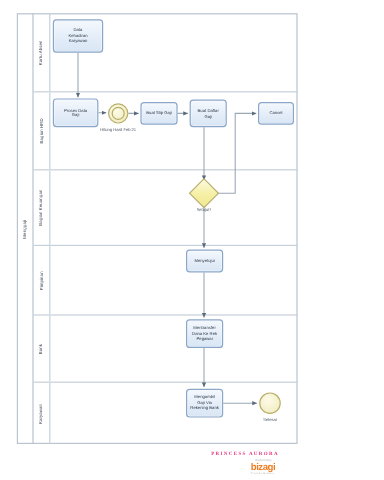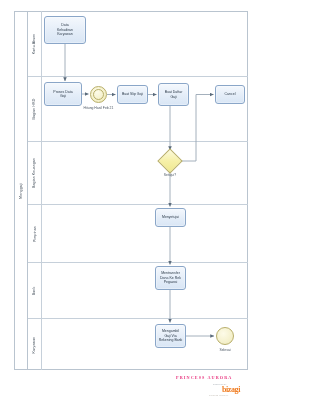--- a/index.html
+++ b/index.html
@@ -88,23 +88,23 @@
     position:absolute;left:176px;top:375px;
     font-size:4.2px;font-weight:bold;letter-spacing:1.1px;
     color:#e8357f;white-space:nowrap;
     font-family:"Liberation Serif", serif;
   }
   .wm-powered{
     position:absolute;left:213px;top:383px;font-size:2.2px;color:#9aa2aa;
     letter-spacing:.2px;
   }
   .wm-logo{
-    position:absolute;left:222px;top:385px;
+    position:absolute;left:209px;top:385px;
     font-size:8px;font-weight:bold;letter-spacing:-.4px;
-    color:#f07d22;font-family:Liberation Serif, serif;text-align:center;
+    color:#f07d22;font-family:Liberation Sans, sans-serif;text-align:center;
   }
   .wm-sub{
     position:absolute;left:209px;top:394px;font-size:2px;color:#b9b2a8;
     letter-spacing:.3px;
   }
 </style>
 </head>
 <body>
 
 <div id="canvas">

